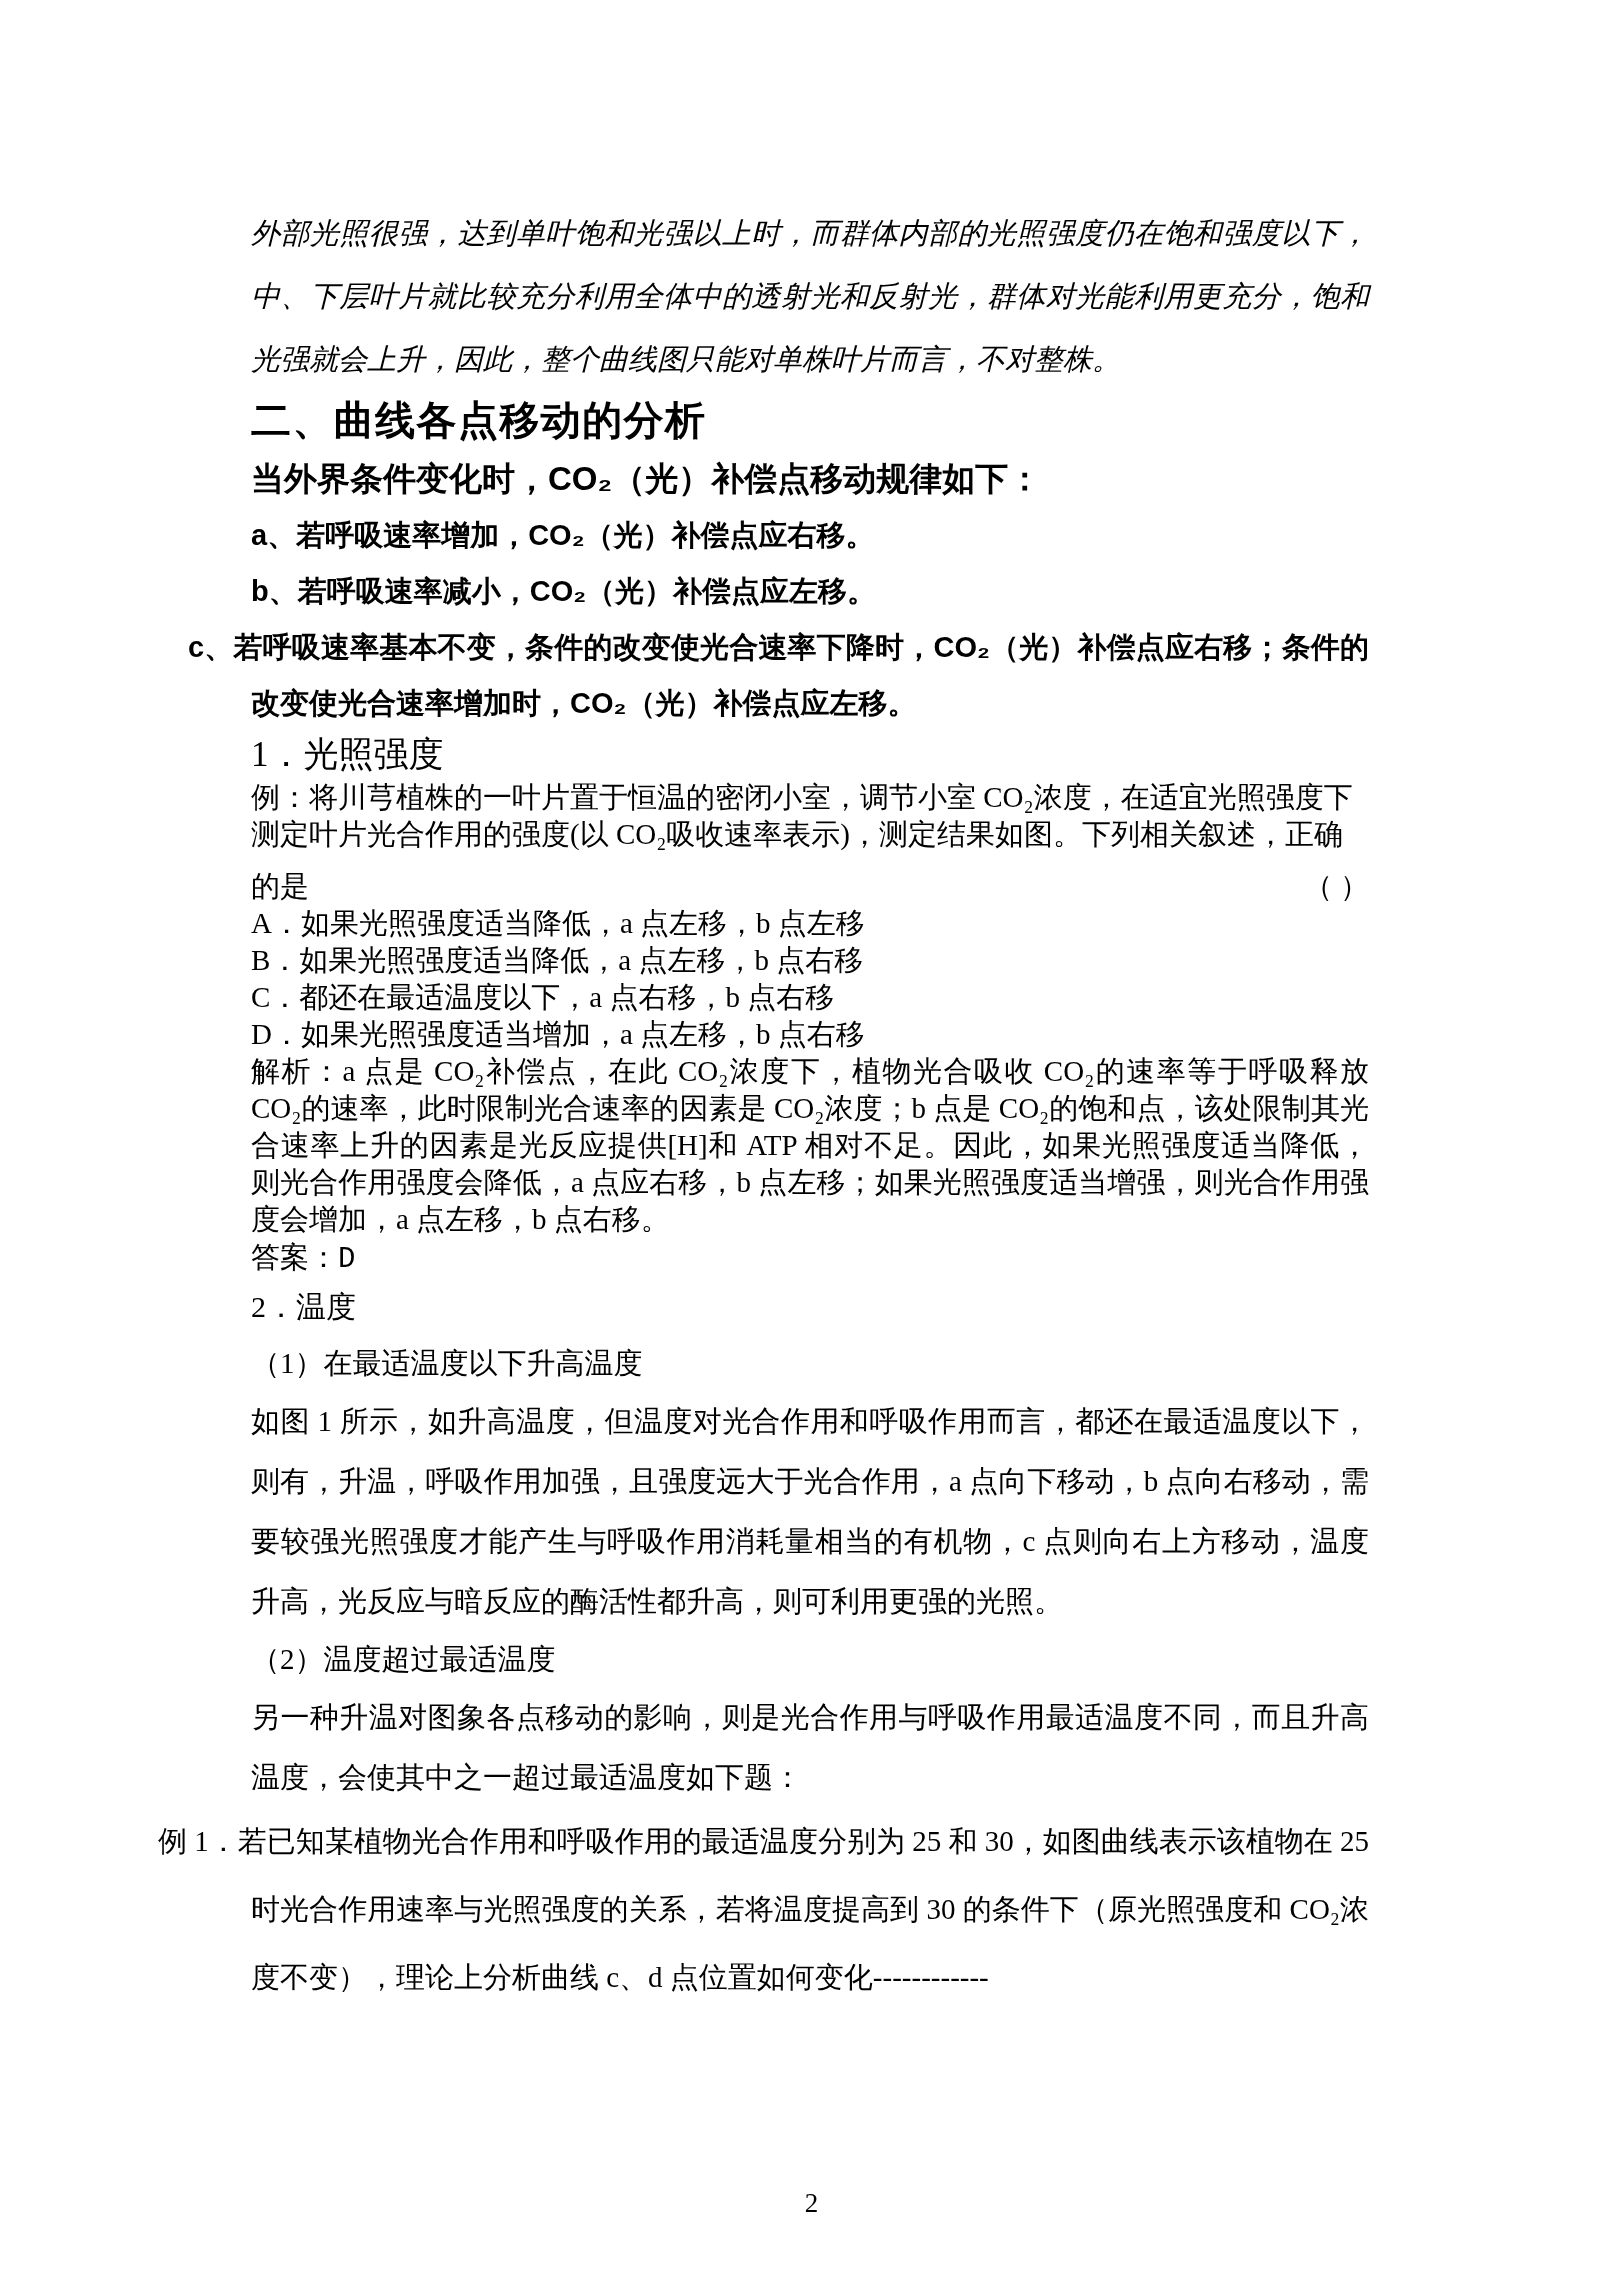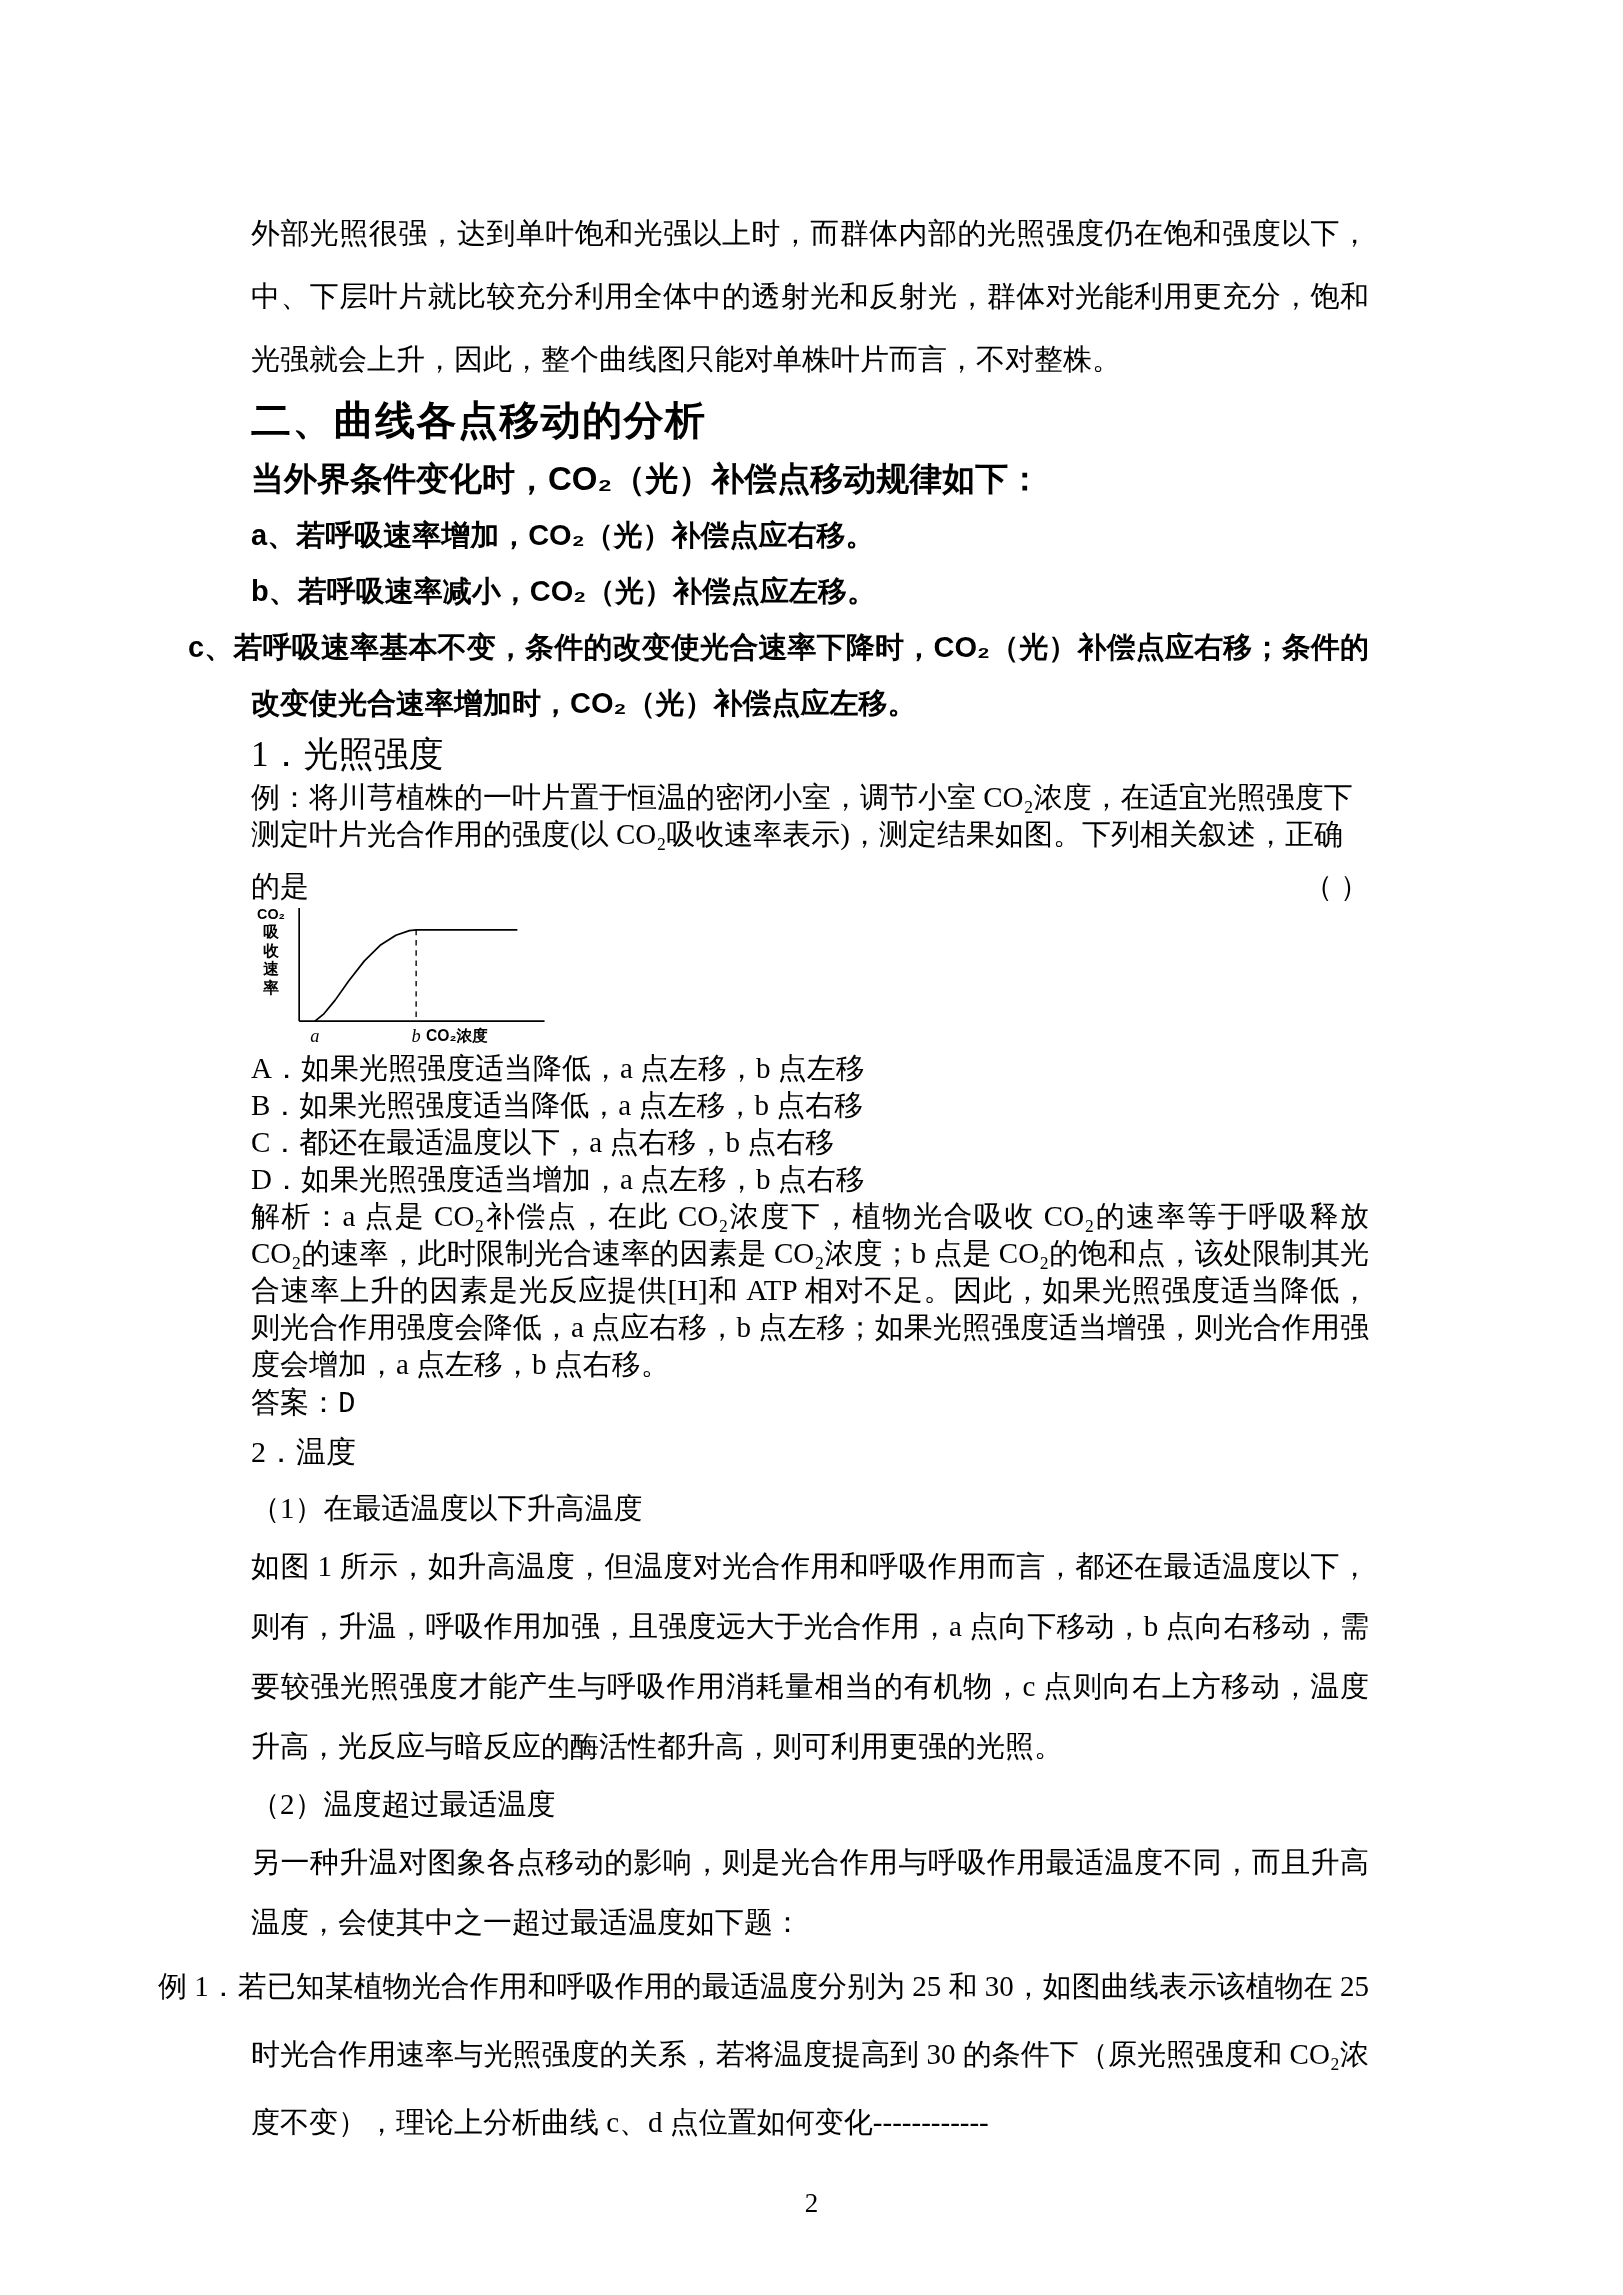--- a/index.html
+++ b/index.html
@@ -13,20 +13,21 @@
     font-family: "Liberation Serif", "DejaVu Serif", serif;
     padding: 202px 254px 0 251px;
     overflow: hidden;
   }
   .page p, .page h2, .page h3, .page div { margin: 0; padding: 0; }
 
   .p-wide {
     font-size: 29px;
     line-height: 63px;
     text-align: justify;
+    font-style: italic;
   }
   .heading-main {
     font-family: "Liberation Sans", "DejaVu Sans", sans-serif;
     font-size: 40px;
     line-height: 59px;
     font-weight: bold;
     letter-spacing: 1.4px;
     margin-top: 1.4px;
   }
   .bold-intro {
@@ -158,38 +159,20 @@
 
   <div class="example-block">
     <div class="example-line">例：将川芎植株的一叶片置于恒温的密闭小室，调节小室 CO₂浓度，在适宜光照强度下</div>
     <div class="example-line">测定叶片光合作用的强度(以 CO₂吸收速率表示)，测定结果如图。下列相关叙述，正确</div>
     <div class="example-line last">
       <span>的是</span>
       <span>（    ）</span>
     </div>
   </div>
 
-  <div class="figure">
-    <div class="fig-ylabel">
-        <span>CO₂</span>
-        <span>吸</span>
-        <span>收</span>
-        <span>速</span>
-        <span>率</span>
-      </div>
-    <svg class="fig-svg" viewBox="0 0 380 212">
-      <line class="fig-axis" x1="12" y1="4" x2="12" y2="170"></line>
-      <line class="fig-axis" x1="12" y1="170" x2="372" y2="170"></line>
-      <polyline class="fig-curve" points="35.1,170.0 48.3,159.3 64.8,139.2 84.6,111.0 107.7,81.6 130.8,58.8 153.9,44.0 173.7,37.3 183.6,36.0 332.1,36.0"></polyline>
-      <line class="fig-dashed" x1="183.6" x2="183.6" y1="36" y2="170"></line>
-      <text class="fig-point" y="200" text-anchor="middle" x="35.1">a</text>
-      <text class="fig-point" y="200" text-anchor="middle" x="183.6">b</text>
-      <text class="fig-xlabel" x="198" y="199" text-anchor="start">CO₂浓度</text>
-    </svg>
-  </div>
 
   <div class="options">
     <div class="option">A．如果光照强度适当降低，a 点左移，b 点左移</div>
     <div class="option">B．如果光照强度适当降低，a 点左移，b 点右移</div>
     <div class="option">C．都还在最适温度以下，a 点右移，b 点右移</div>
     <div class="option">D．如果光照强度适当增加，a 点左移，b 点右移</div>
   </div>
 
   <p class="analysis">解析：a 点是 CO₂补偿点，在此 CO₂浓度下，植物光合吸收 CO₂的速率等于呼吸释放 CO₂的速率，此时限制光合速率的因素是 CO₂浓度；b 点是 CO₂的饱和点，该处限制其光合速率上升的因素是光反应提供[H]和 ATP 相对不足。因此，如果光照强度适当降低，则光合作用强度会降低，a 点应右移，b 点左移；如果光照强度适当增强，则光合作用强度会增加，a 点左移，b 点右移。</p>
 

